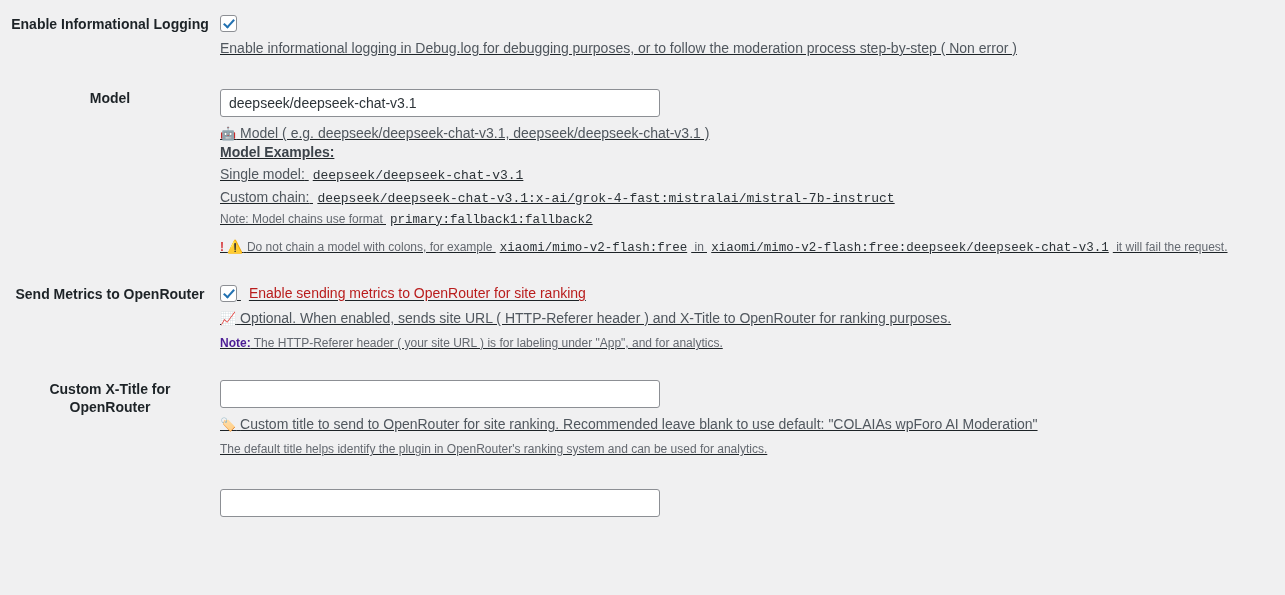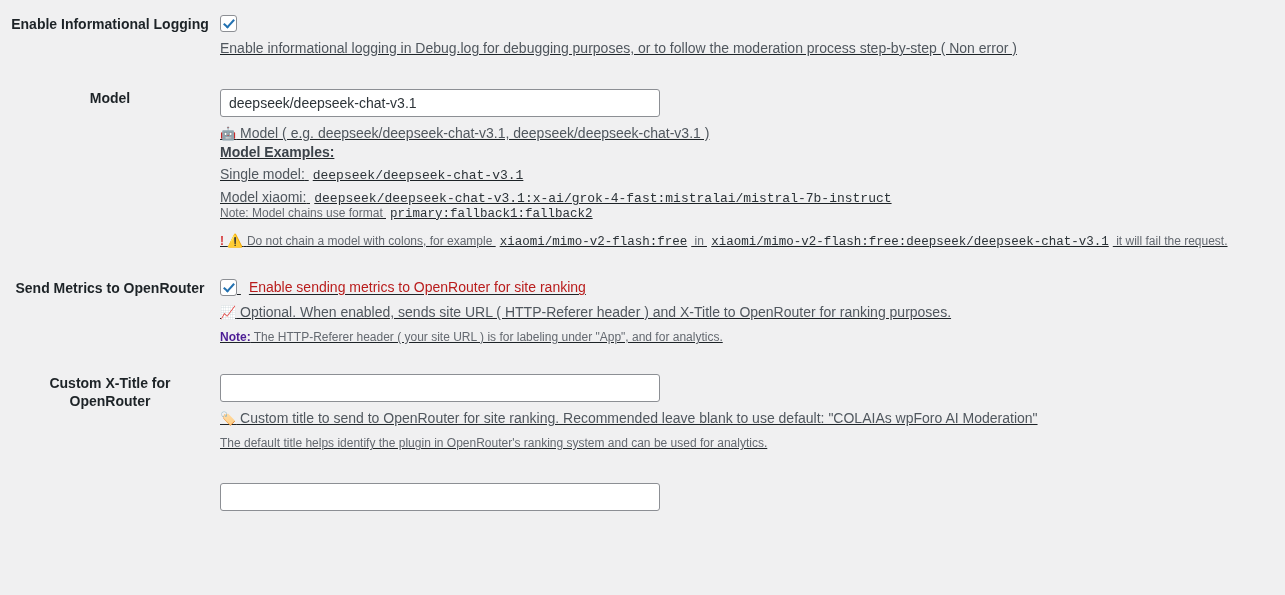--- a/index.html
+++ b/index.html
@@ -109,20 +109,21 @@
   }
   code.mono {
     font-family: "Liberation Mono", monospace;
     font-size: 13px;
     background: #f0f0f1;
     padding: 1px 4px;
     border-radius: 2px;
     color: #2c3338;
   }
   .note-line {
+    margin-top: 6px;
     font-size: 12px;
     color: #646970;
   }
   .note-line code.mono {
     font-size: 12.5px;
   }
   .warn-line {
     margin-top: 12px;
     font-size: 12px;
     color: #646970;
@@ -171,21 +172,21 @@
         <div class="desc">
           <span class="emoji">🤖</span>
           <span>Model ( e.g. deepseek/deepseek-chat-v3.1, deepseek/deepseek-chat-v3.1 )</span>
         </div>
         <div class="examples-title">Model Examples:</div>
         <div class="example-line">
           <span>Single model:</span>
           <code class="mono">deepseek/deepseek-chat-v3.1</code>
         </div>
         <div class="example-line">
-          <span>Model xiaomi:</span>
+          <span>Custom chain:</span>
           <code class="mono">deepseek/deepseek-chat-v3.1:x-ai/grok-4-fast:mistralai/mistral-7b-instruct</code>
         </div>
         <div class="note-line">
           <span>Note: Model chains use format </span>
           <code class="mono">primary:fallback1:fallback2</code>
         </div>
         <div class="warn-line">
           <span class="bang">!</span>
           <span class="emoji">⚠️</span>
           <span>Do not chain a model with colons, for example </span><code class="mono">xiaomi/mimo-v2-flash:free</code><span> in </span><code class="mono">xiaomi/mimo-v2-flash:free:deepseek/deepseek-chat-v3.1</code><span> it will fail the request.</span>

